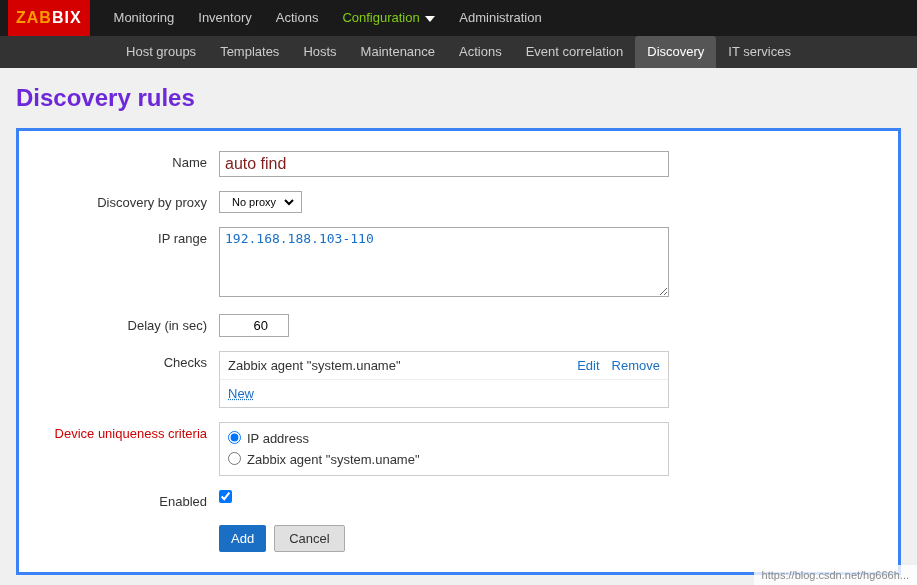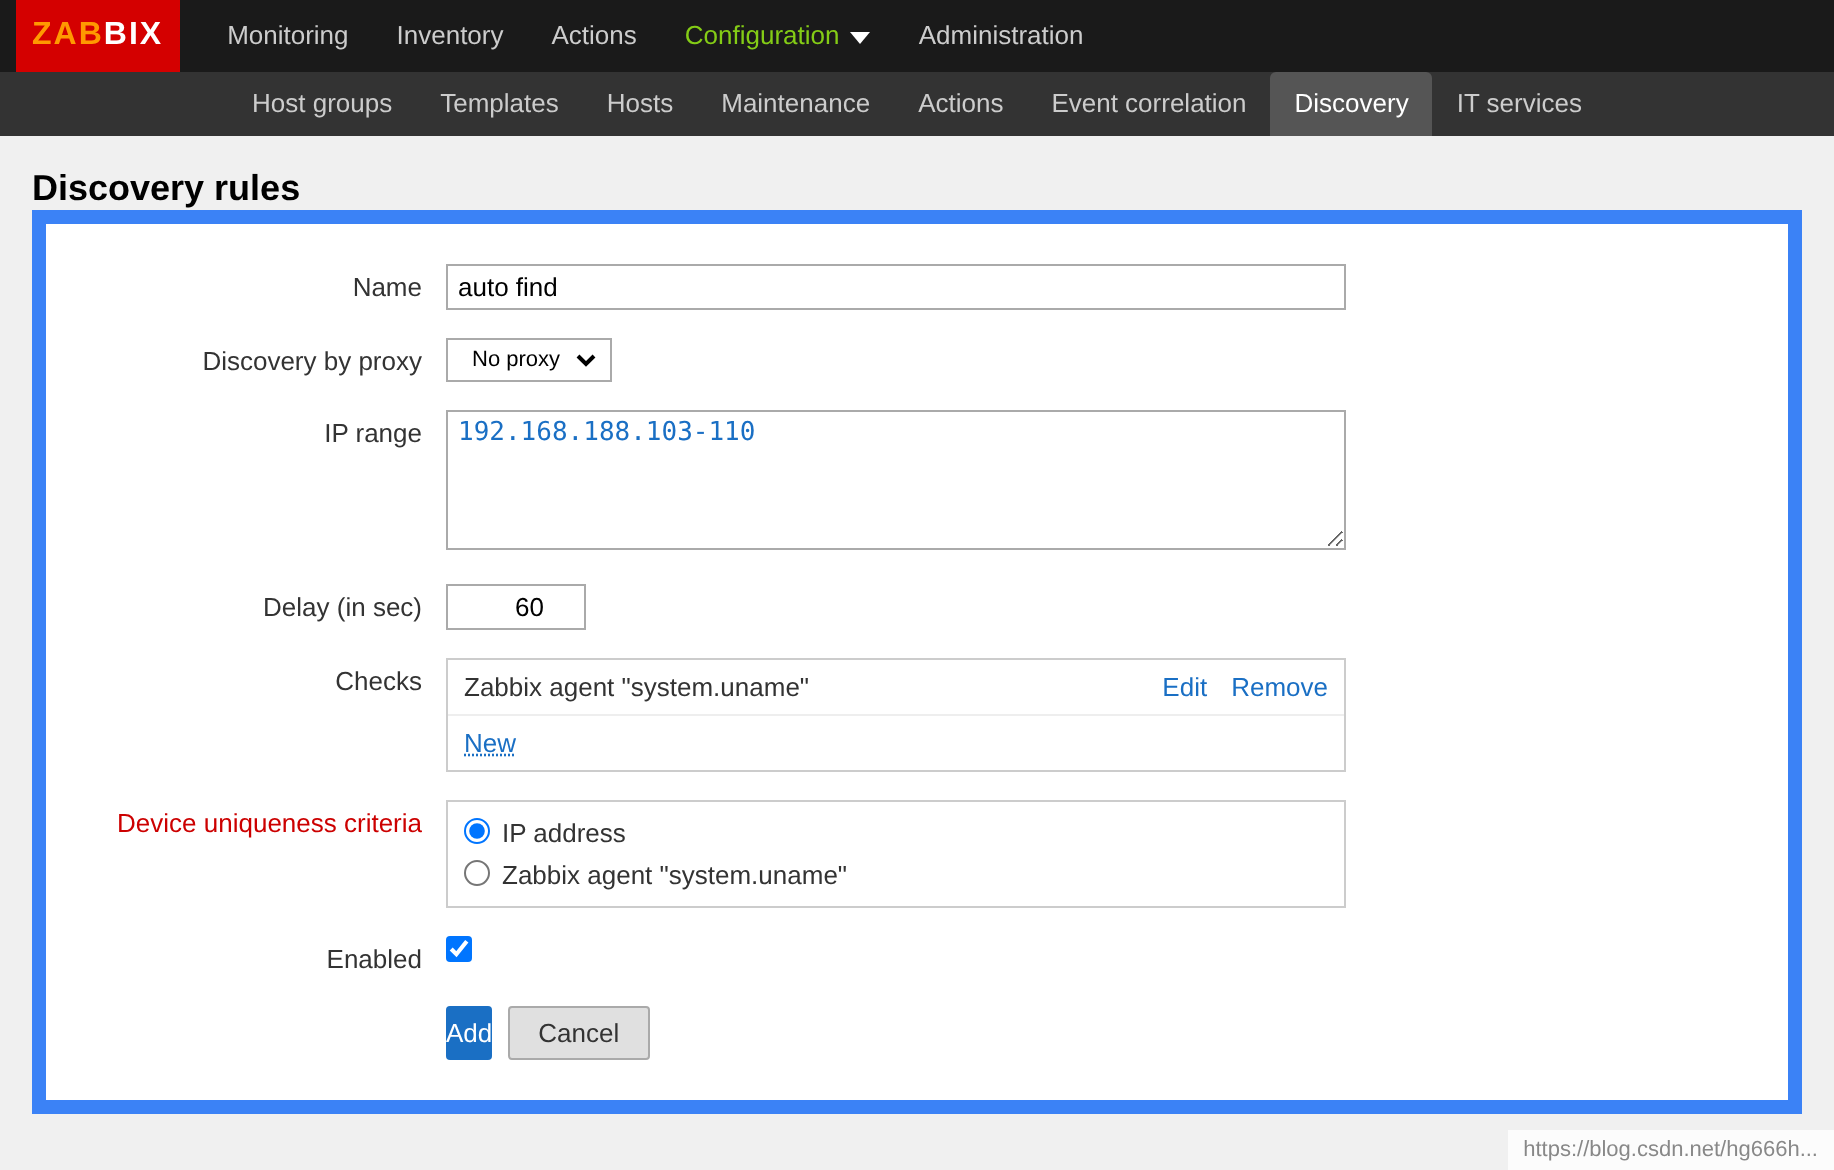--- a/index.html
+++ b/index.html
@@ -57,28 +57,29 @@
       background: #555;
       border-radius: 3px 3px 0 0;
     }
 
     
     .page-content {
       background: #f0f0f0;
       padding: 16px;
     }
     .page-title {
-      font-size: 18px;
-      color: #000000;
+      font-size: 24px;
+      color: #6d28d9;
+      margin-bottom: 16px;
     }
 
     
     .form-container {
       background: white;
-      border: 7px solid #3b82f6;
+      border: 3px solid #3b82f6;
       padding: 20px;
     }
 
     .form-row {
       display: flex;
       align-items: flex-start;
       margin-bottom: 14px;
     }
     .form-label {
       width: 180px;
@@ -92,22 +93,22 @@
     .form-label.required { color: #c00; }
     .form-control {
       flex: 1;
     }
 
     input[type="text"] {
       width: 100%;
       max-width: 450px;
       padding: 3px 5px;
       border: 1px solid #aaa;
-      font-size: 13px;
-      color: #000000;
+      font-size: 16px;
+      color: #7f1d1d;
     }
 
     .select-wrapper {
       display: inline-flex;
       align-items: center;
       border: 1px solid #aaa;
       background: white;
       padding: 2px 4px;
     }
     .select-wrapper select {
@@ -195,21 +196,21 @@
     .btn-row {
       display: flex;
       gap: 8px;
       margin-top: 16px;
       margin-left: 180px;
     }
     .btn-add {
       background: #1a6fc4;
       color: white;
       border: none;
-      padding: 5px 0;
+      padding: 5px 12px;
       font-size: 13px;
       cursor: pointer;
       border-radius: 2px;
     }
     .btn-cancel {
       background: #e0e0e0;
       color: #333;
       border: 1px solid #aaa;
       padding: 5px 14px;
       font-size: 13px;

